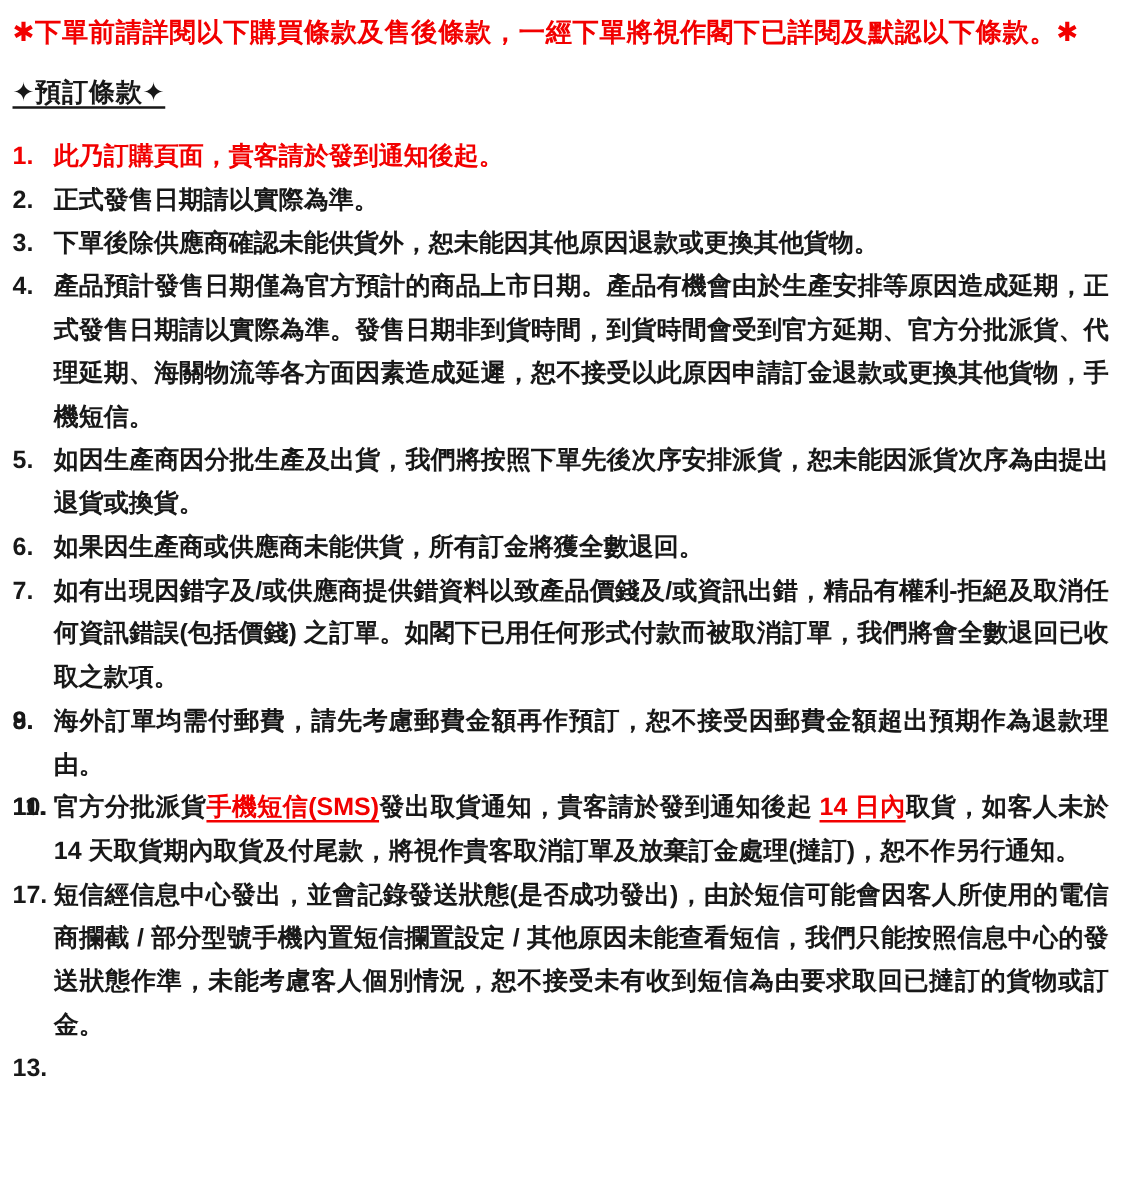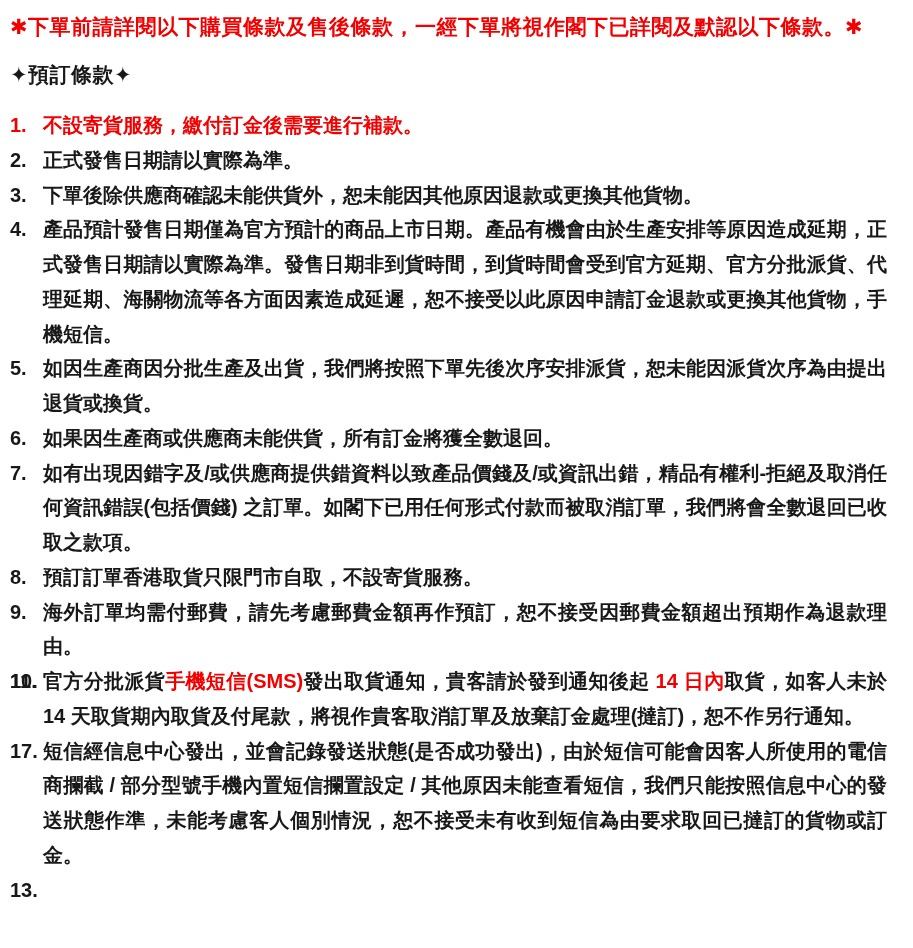--- a/index.html
+++ b/index.html
@@ -26,20 +26,21 @@
     letter-spacing: 0.5px;
     line-height: 27px;
     text-underline-offset: 4px;
     white-space: nowrap;
   }
   .section-title {
     margin-top: 21px;
     font-size: 21px;
     letter-spacing: 0.5px;
     line-height: 27px;
+    text-decoration: underline;
     text-underline-offset: 4px;
     display: inline-block;
   }
   .terms {
     margin-top: 20px;
     list-style: none;
   }
   .term {
     position: relative;
     padding-left: 33px;
@@ -49,40 +50,41 @@
     text-justify: inter-ideograph;
   }
   .term .num {
     position: absolute;
     left: 0;
     top: 0;
   }
   .term-red, .term-red .num { color: var(--red); }
   .seg-red-underline {
     color: var(--red);
+    text-decoration: underline;
     text-underline-offset: 4px;
   }
 </style>
 </head>
 <body>
 
 <div class="doc">
   <p class="notice">✱下單前請詳閱以下購買條款及售後條款，一經下單將視作閣下已詳閱及默認以下條款。✱</p>
 
   <h2 class="section-title">✦預訂條款✦</h2>
 
   <ol class="terms">
-      <li class="term term-red"><span class="num">1.</span><span class="body"><span class="seg-normal">不設寄貨服務，繳付訂金後需要進行補款。</span></span></li>
+      <li class="term term-red"><span class="num">1.</span><span class="body"><span class="seg-normal">此乃訂購頁面，貴客請於發到通知後起。</span></span></li>
       <li class="term"><span class="num">2.</span><span class="body"><span class="seg-normal">正式發售日期請以實際為準。</span></span></li>
       <li class="term"><span class="num">3.</span><span class="body"><span class="seg-normal">下單後除供應商確認未能供貨外，恕未能因其他原因退款或更換其他貨物。</span></span></li>
       <li class="term"><span class="num">4.</span><span class="body"><span class="seg-normal">產品預計發售日期僅為官方預計的商品上市日期。產品有機會由於生產安排等原因造成延期，正式發售日期請以實際為準。發售日期非到貨時間，到貨時間會受到官方延期、官方分批派貨、代理延期、海關物流等各方面因素造成延遲，恕不接受以此原因申請訂金退款或更換其他貨物，手機短信。</span></span></li>
       <li class="term"><span class="num">5.</span><span class="body"><span class="seg-normal">如因生產商因分批生產及出貨，我們將按照下單先後次序安排派貨，恕未能因派貨次序為由提出退貨或換貨。</span></span></li>
       <li class="term"><span class="num">6.</span><span class="body"><span class="seg-normal">如果因生產商或供應商未能供貨，所有訂金將獲全數退回。</span></span></li>
       <li class="term"><span class="num">7.</span><span class="body"><span class="seg-normal">如有出現因錯字及/或供應商提供錯資料以致產品價錢及/或資訊出錯，精品有權利-拒絕及取消任何資訊錯誤(包括價錢) 之訂單。如閣下已用任何形式付款而被取消訂單，我們將會全數退回已收取之款項。</span></span></li>
-      <li class="term"><span class="num">8.</span><span class="body"><span class="seg-normal">預訂訂單香港取貨只限門市自取，不設寄貨服務。</span></span></li>
+      <li class="term"><span class="num">8.</span></li>
       <li class="term"><span class="num">9.</span><span class="body"><span class="seg-normal">海外訂單均需付郵費，請先考慮郵費金額再作預訂，恕不接受因郵費金額超出預期作為退款理由。</span></span></li>
       <li class="term"><span class="num">10.</span></li>
       <li class="term"><span class="num">11.</span><span class="body"><span class="seg-normal">官方分批派貨</span><span class="seg-red-underline">手機短信(SMS)</span><span class="seg-normal">發出取貨通知，貴客請於發到通知後起 </span><span class="seg-red-underline">14 日內</span><span class="seg-normal">取貨，如客人未於 14 天取貨期內取貨及付尾款，將視作貴客取消訂單及放棄訂金處理(撻訂)，恕不作另行通知。</span></span></li>
       <li class="term"><span class="num">17.</span><span class="body"><span class="seg-normal">短信經信息中心發出，並會記錄發送狀態(是否成功發出)，由於短信可能會因客人所使用的電信商攔截 / 部分型號手機內置短信攔置設定 / 其他原因未能查看短信，我們只能按照信息中心的發送狀態作準，未能考慮客人個別情況，恕不接受未有收到短信為由要求取回已撻訂的貨物或訂金。</span></span></li>
       <li class="term">
         <span class="num">13.</span>
       </li>
     </ol>
 </div>
 

